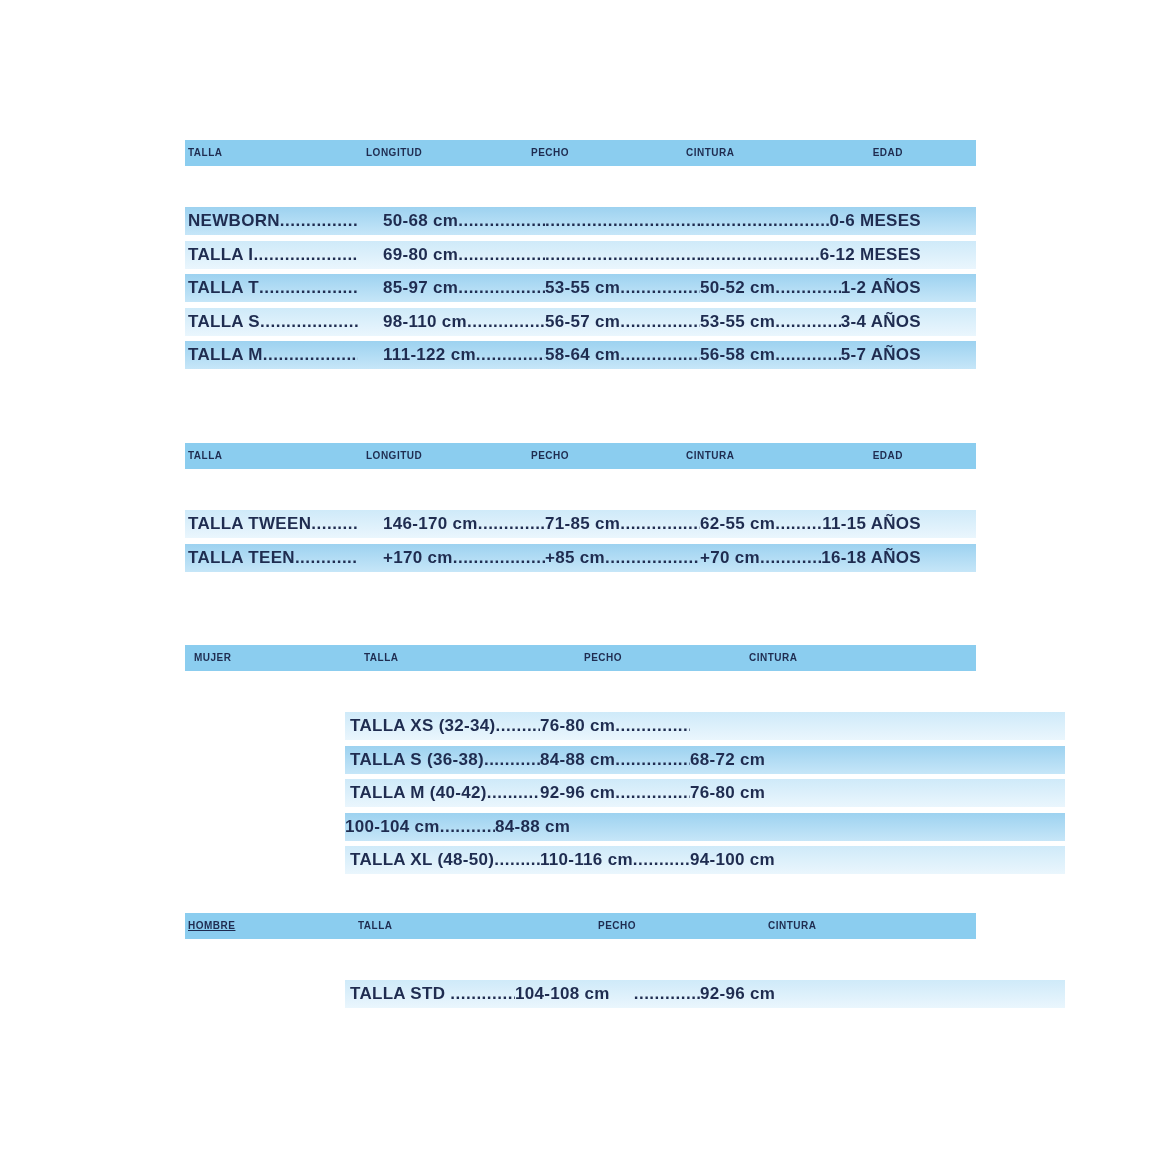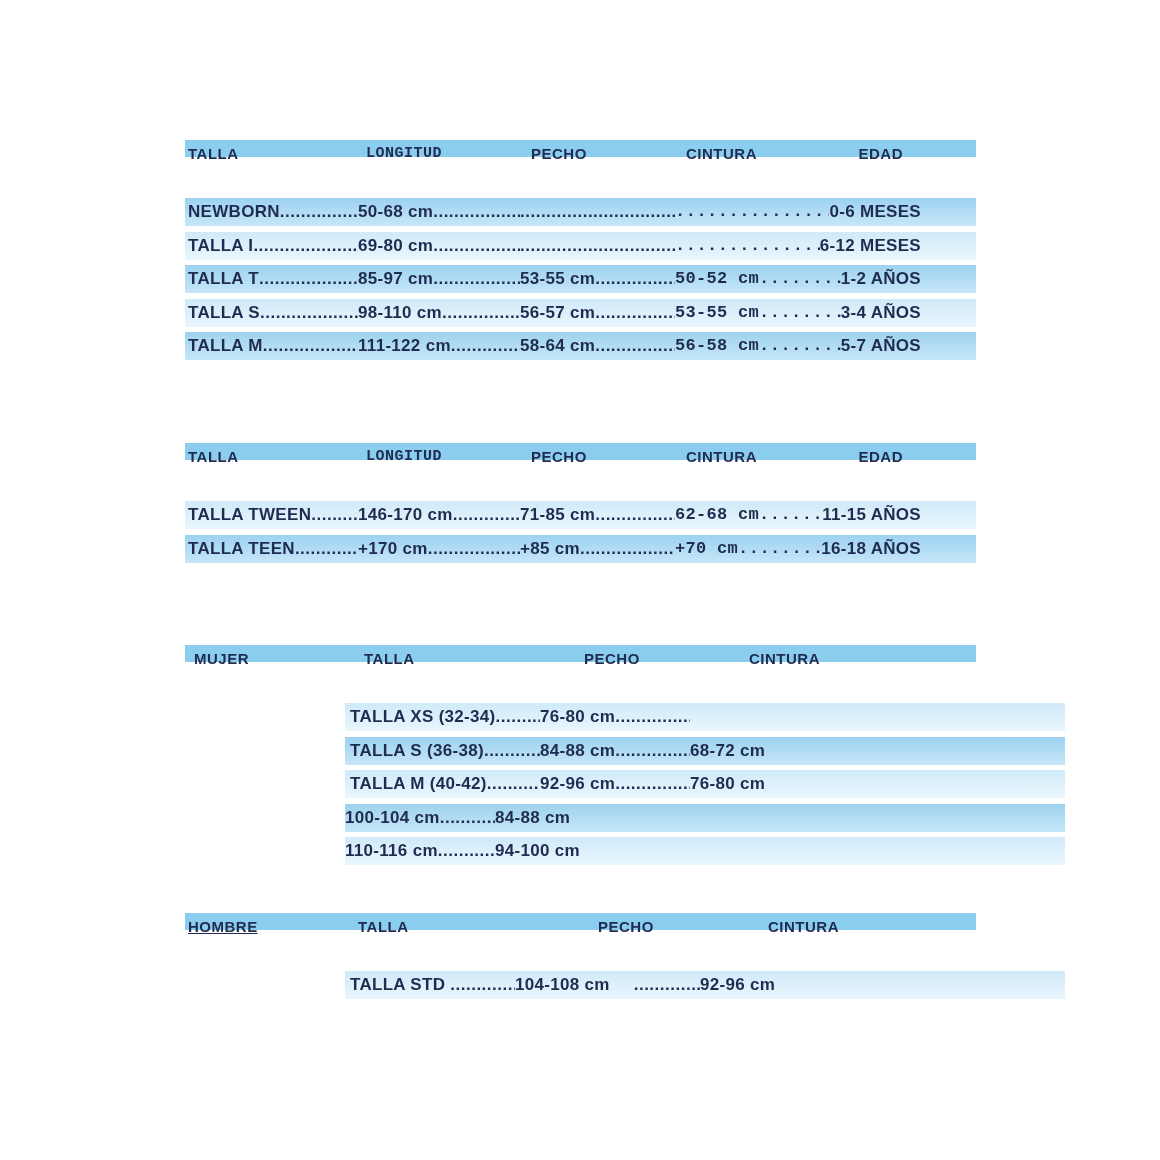--- a/index.html
+++ b/index.html
@@ -4,41 +4,41 @@
 <style>
   html,body{margin:0;padding:0;}
   body{
     width:1160px;height:1160px;background:#ffffff;position:relative;overflow:hidden;
     font-family:"Liberation Sans",sans-serif;color:#1f2c50;
   }
   .tbl{position:absolute;left:185px;width:791px;}
   .t1{top:140px;} .t2{top:443px;} .t3{top:645px;} .t4{top:913px;}
 
   .hdr{
-    display:flex;height:17px;line-height:27px;background:#8bcdef;
-    font-size:15px;font-weight:700;letter-spacing:.5px;
+    display:flex;height:26px;line-height:27px;background:#8bcdef;
+    font-size:10px;font-weight:700;letter-spacing:.5px;align-items:flex-end;
   }
   .hc{flex:none;white-space:pre;}
-  .kh1{width:170px;padding-left:3px;} .kh2{width:162px;padding-left:8px;font-family:Liberation Mono, monospace;}
+  .kh1{width:170px;padding-left:3px;} .kh2{width:162px;padding-left:8px;}
   .kh3{width:155px;padding-left:3px;} .kh4{flex:1 1 auto;}
   .kh5{flex:none;padding-right:73px;}
   .wh1{width:170px;padding-left:9px;} .wh2{width:220px;} .wh3{width:165px;} .wh4{flex:1 1 auto;}
   .mh1{width:170px;padding-left:3px;text-decoration:underline;} .mh2{width:240px;} .mh3{width:170px;} .mh4{flex:1 1 auto;}
 
   .rows{padding-top:41px;}
   .row{
     display:flex;height:28px;line-height:28px;margin-bottom:5.5px;
     font-size:17px;font-weight:700;letter-spacing:.3px;
   }
   .dark{background:linear-gradient(180deg,#9dd2f0 0%,#c6e6f8 100%);}
   .light{background:linear-gradient(180deg,#cfeaf9 0%,#eaf6fd 100%);}
 
   .cell{display:flex;min-width:0;flex:none;}
-  .c1{width:170px;padding-left:3px;justify-content:space-between;} .c2{width:162px;} .c3{width:155px;}
-  .c4{flex:1 1 auto;font-family:Liberation Mono, monospace;} .c5{flex:none;padding-right:55px;}
+  .c1{width:170px;padding-left:3px;justify-content:space-between;} .c2{width:162px;margin-left:25px;} .c3{width:155px;}
+  .c4{flex:1 1 auto;} .c5{flex:none;padding-right:55px;}
 
   .w-ind{margin-left:160px;width:720px;text-align:center;}
   .wl{width:190px;padding-left:5px;} .wp{width:150px;} .wc{flex:1 1 auto;}
   .ml{width:165px;padding-left:5px;} .mp{width:185px;gap:24px;} .mc{flex:1 1 auto;}
 
   .txt{white-space:pre;flex:none;}
   .leader{flex:1 1 auto;min-width:0;overflow:hidden;white-space:nowrap;}
   .leader::after{
     letter-spacing:.5px;
     content:"........................................................................................................................";
@@ -180,21 +180,21 @@
         </span>
       <span class="cell c2">
           <span class="txt">146-170 cm</span>
           <span class="leader"></span>
         </span>
       <span class="cell c3">
           <span class="txt">71-85 cm</span>
           <span class="leader"></span>
         </span>
       <span class="cell c4">
-          <span class="txt">62-68 cm</span>
+          <span class="txt">62-55 cm</span>
           <span class="leader"></span>
         </span>
       <span class="cell c5">
           <span class="txt">11-15 AÑOS</span>
         </span>
     </div>
     <div class="row dark">
       <span class="cell c1">
           <span class="txt">TALLA TEEN</span>
           <span class="leader"></span>
@@ -265,20 +265,24 @@
     <div class="row dark w-ind">
       <span class="cell wp">
           <span class="txt">100-104 cm</span>
           <span class="leader"></span>
         </span>
       <span class="cell wc">
           <span class="txt">84-88 cm</span>
         </span>
     </div>
     <div class="row light w-ind">
+      <span class="cell wl">
+          <span class="txt">TALLA XL (48-50)</span>
+          <span class="leader"></span>
+        </span>
       <span class="cell wp">
           <span class="txt">110-116 cm</span>
           <span class="leader"></span>
         </span>
       <span class="cell wc">
           <span class="txt">94-100 cm</span>
         </span>
     </div>
   </div>
 </div>

